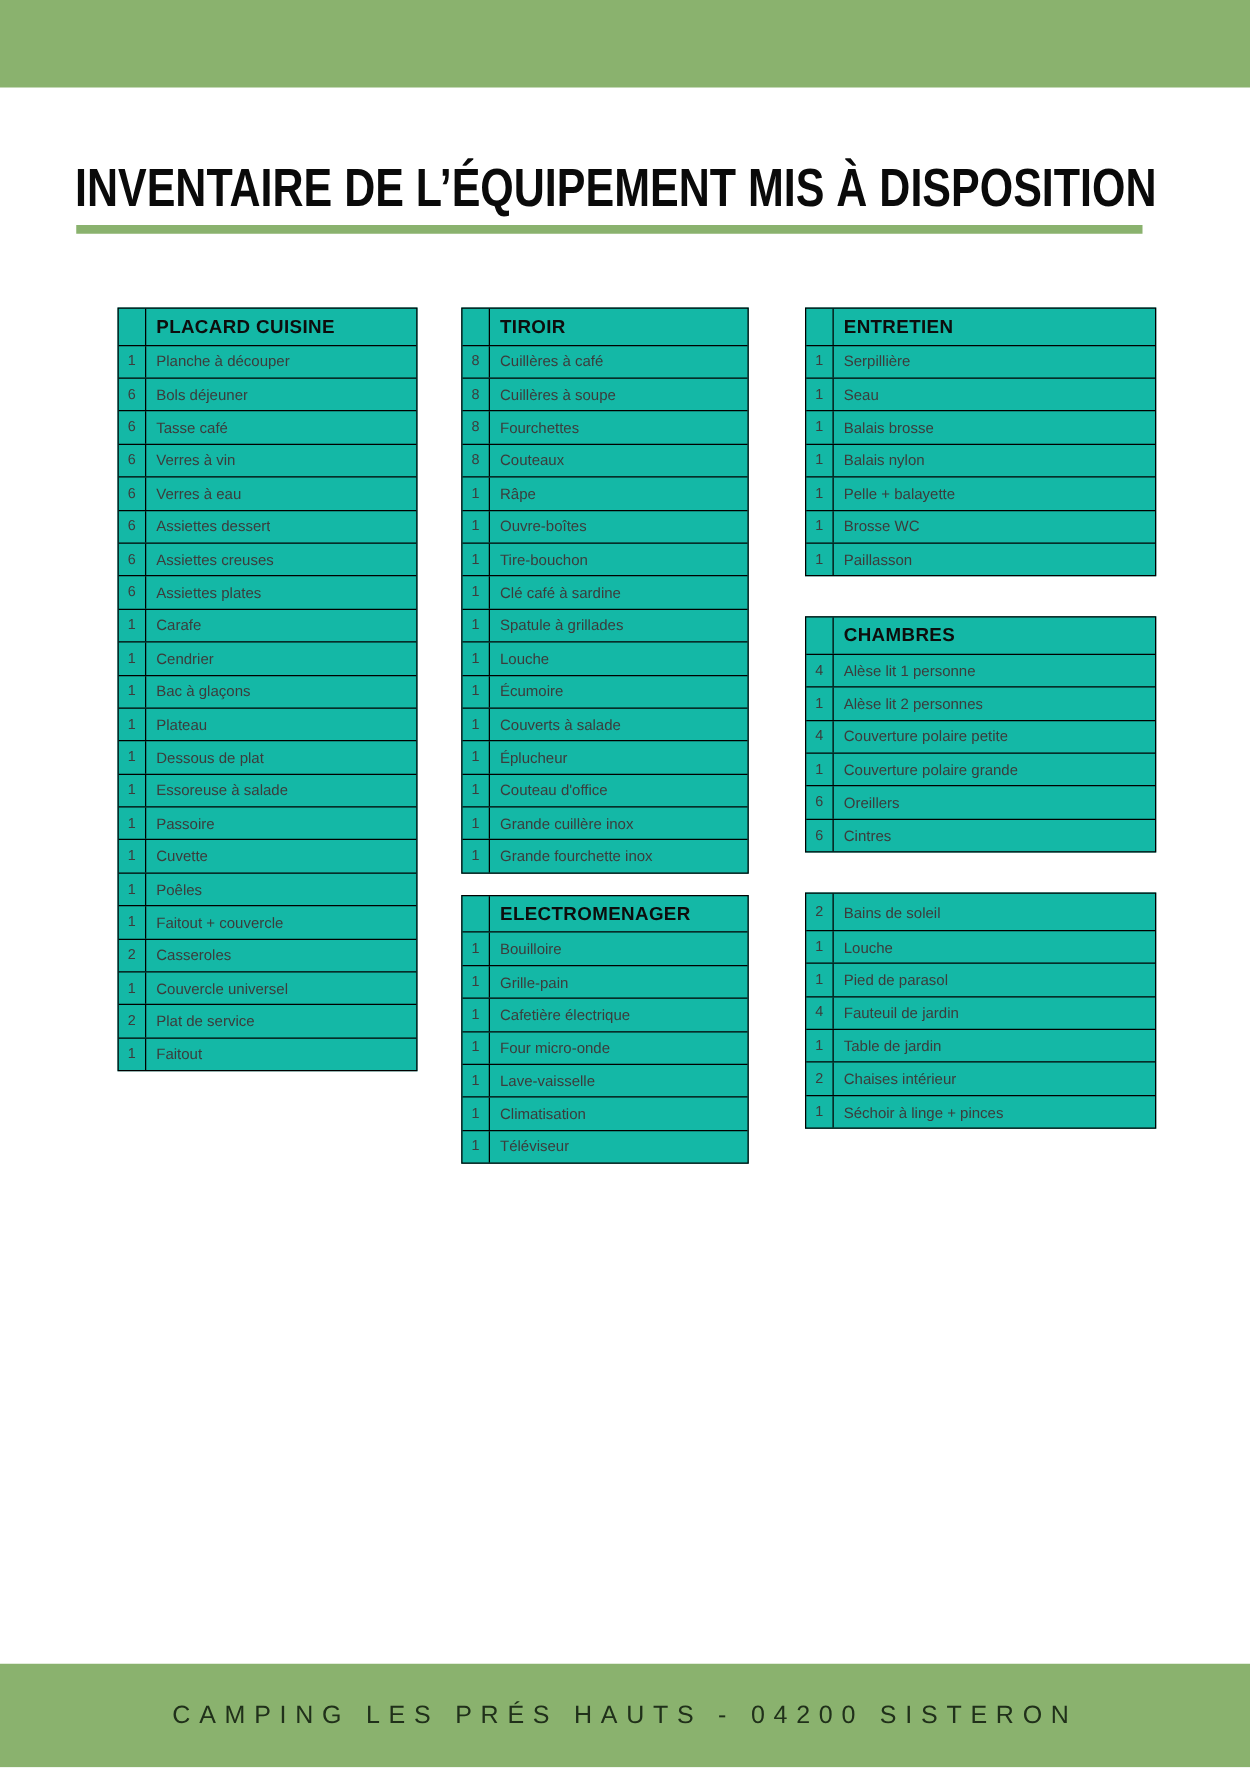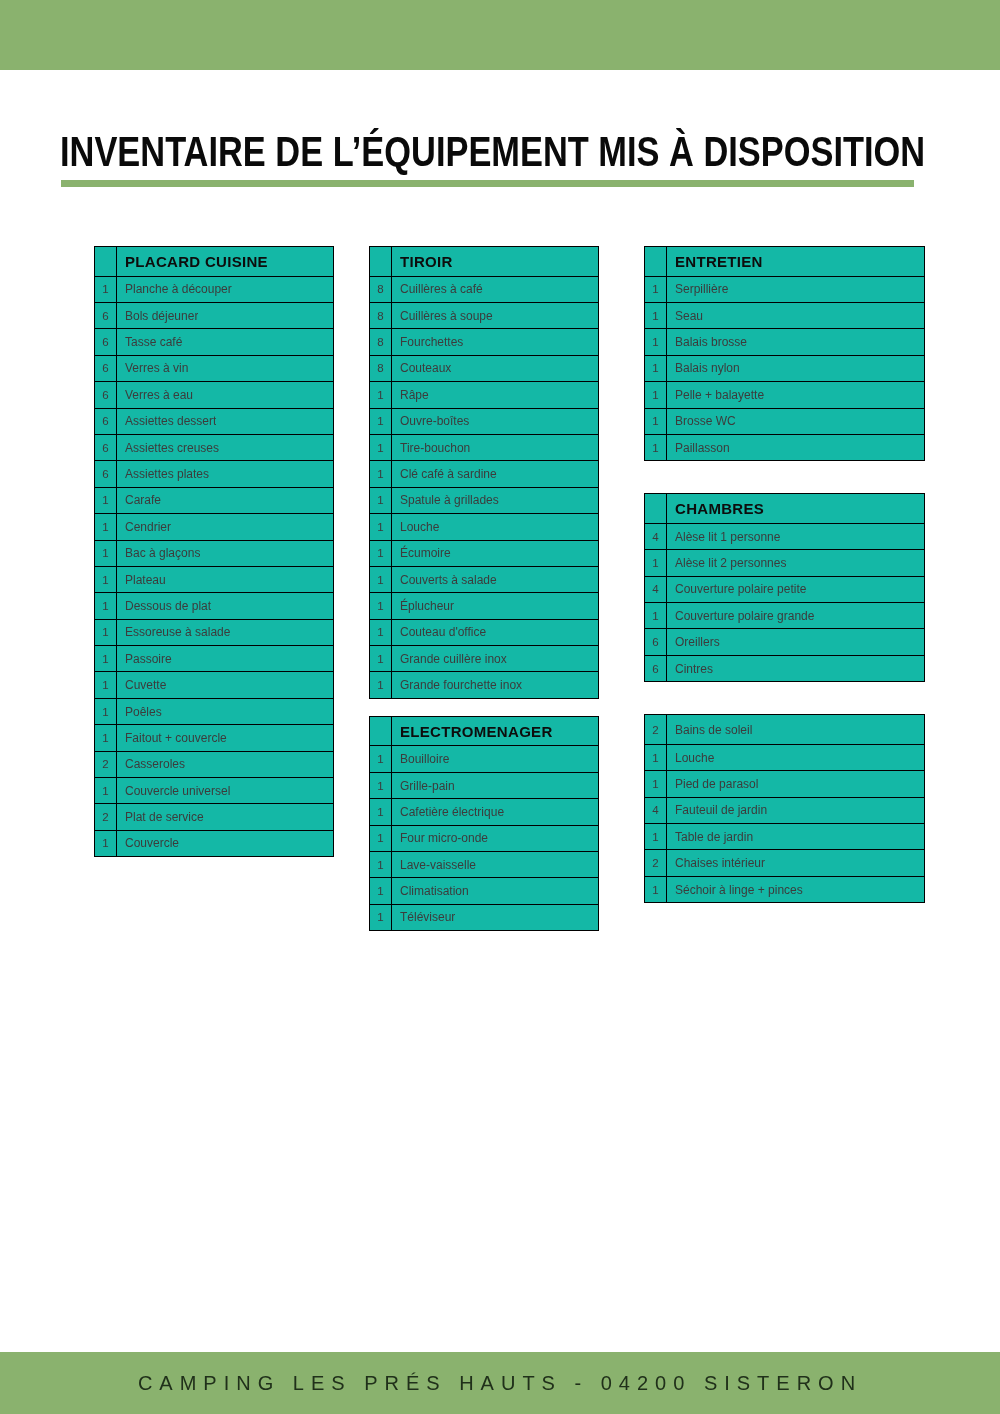--- a/index.html
+++ b/index.html
@@ -38,21 +38,21 @@
     font-size:11.5px; color:#3c3c3c;
   }
   .label {
     display:flex; align-items:center; padding-left:8px;
     font-size:12px; color:#3c3c3c; white-space:nowrap; overflow:hidden;
   }
   .inv-row.head .label {
     font-size:15px; font-weight:bold; color:#0d0d0d; letter-spacing:0.3px;
   }
   .footer {
-    position:absolute; left:0; bottom:0; width:100%; height:62px;
+    position:absolute; left:0; bottom:0; width:100%; height:83px;
     background:var(--green,#8ab26e);
     display:flex; align-items:center; justify-content:center;
   }
   .footer-text {
     font-size:20px; letter-spacing:7px; color:var(--footer_text,#20301a);
     white-space:nowrap; font-weight:normal;
   }
 </style>
 </head>
 <body>
@@ -151,21 +151,21 @@
           <div class="inv-row">
             <div class="qty">1</div>
             <div class="label">Couvercle universel</div>
           </div>
           <div class="inv-row">
             <div class="qty">2</div>
             <div class="label">Plat de service</div>
           </div>
           <div class="inv-row">
             <div class="qty">1</div>
-            <div class="label">Couvercle</div>
+            <div class="label">Faitout</div>
           </div>
         </section>
     </div>
     <div class="col col-2">
       <section class="inv-table">
           <div class="inv-row head">
             <div class="qty"></div>
             <div class="label">TIROIR</div>
           </div>
           <div class="inv-row">

